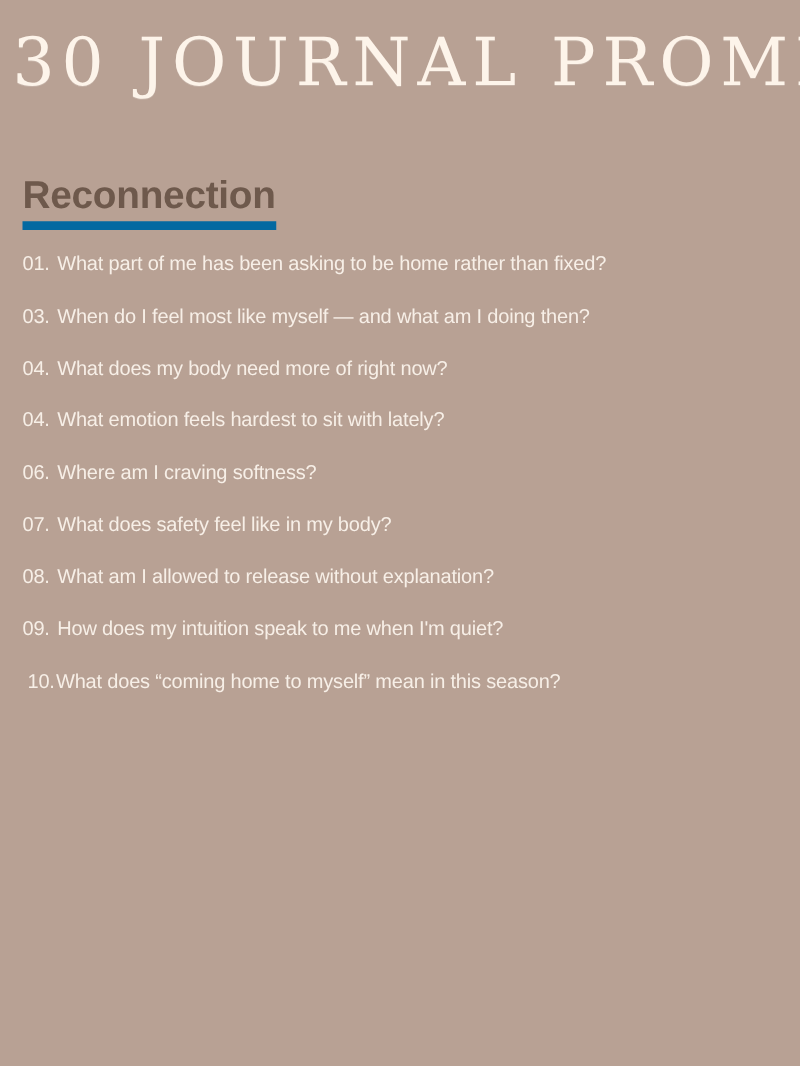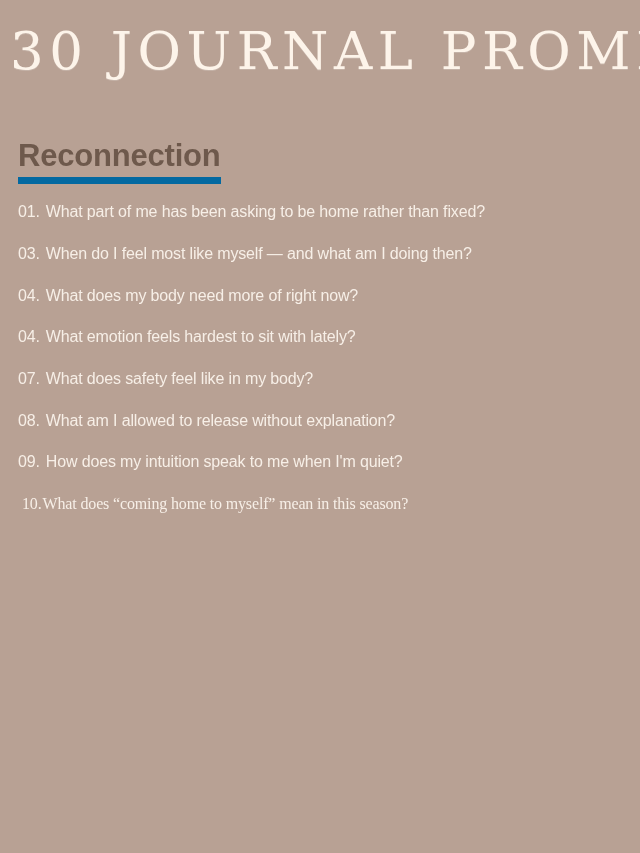--- a/index.html
+++ b/index.html
@@ -89,21 +89,20 @@
     font-family: "Liberation Sans", sans-serif;
     font-weight: 400;
     font-size: 16px;
     line-height: 1.42;
     letter-spacing: -0.15px;
     margin-bottom: 19px;
   }
 
   .prompt-item.indented {
     padding-left: 4px;
-    font-family: Liberation Serif, serif;
   }
 
   .prompt-number {
     flex: 0 0 auto;
     white-space: nowrap;
     margin-right: 6px;
   }
 
   .prompt-item.indented .prompt-number {
     margin-right: 1px;
@@ -141,20 +140,24 @@
       <li class="prompt-item">
         <span class="prompt-number">04.</span>
         <span class="prompt-text">What does my body need more of right now?</span>
       </li>
 
       <li class="prompt-item">
         <span class="prompt-number">04.</span>
         <span class="prompt-text">What emotion feels hardest to sit with lately?</span>
       </li>
 
+      <li class="prompt-item">
+        <span class="prompt-number">06.</span>
+        <span class="prompt-text">Where am I craving softness?</span>
+      </li>
 
       <li class="prompt-item">
         <span class="prompt-number">07.</span>
         <span class="prompt-text">What does safety feel like in my body?</span>
       </li>
 
       <li class="prompt-item">
         <span class="prompt-number">08.</span>
         <span class="prompt-text">What am I allowed to release without explanation?</span>
       </li>

